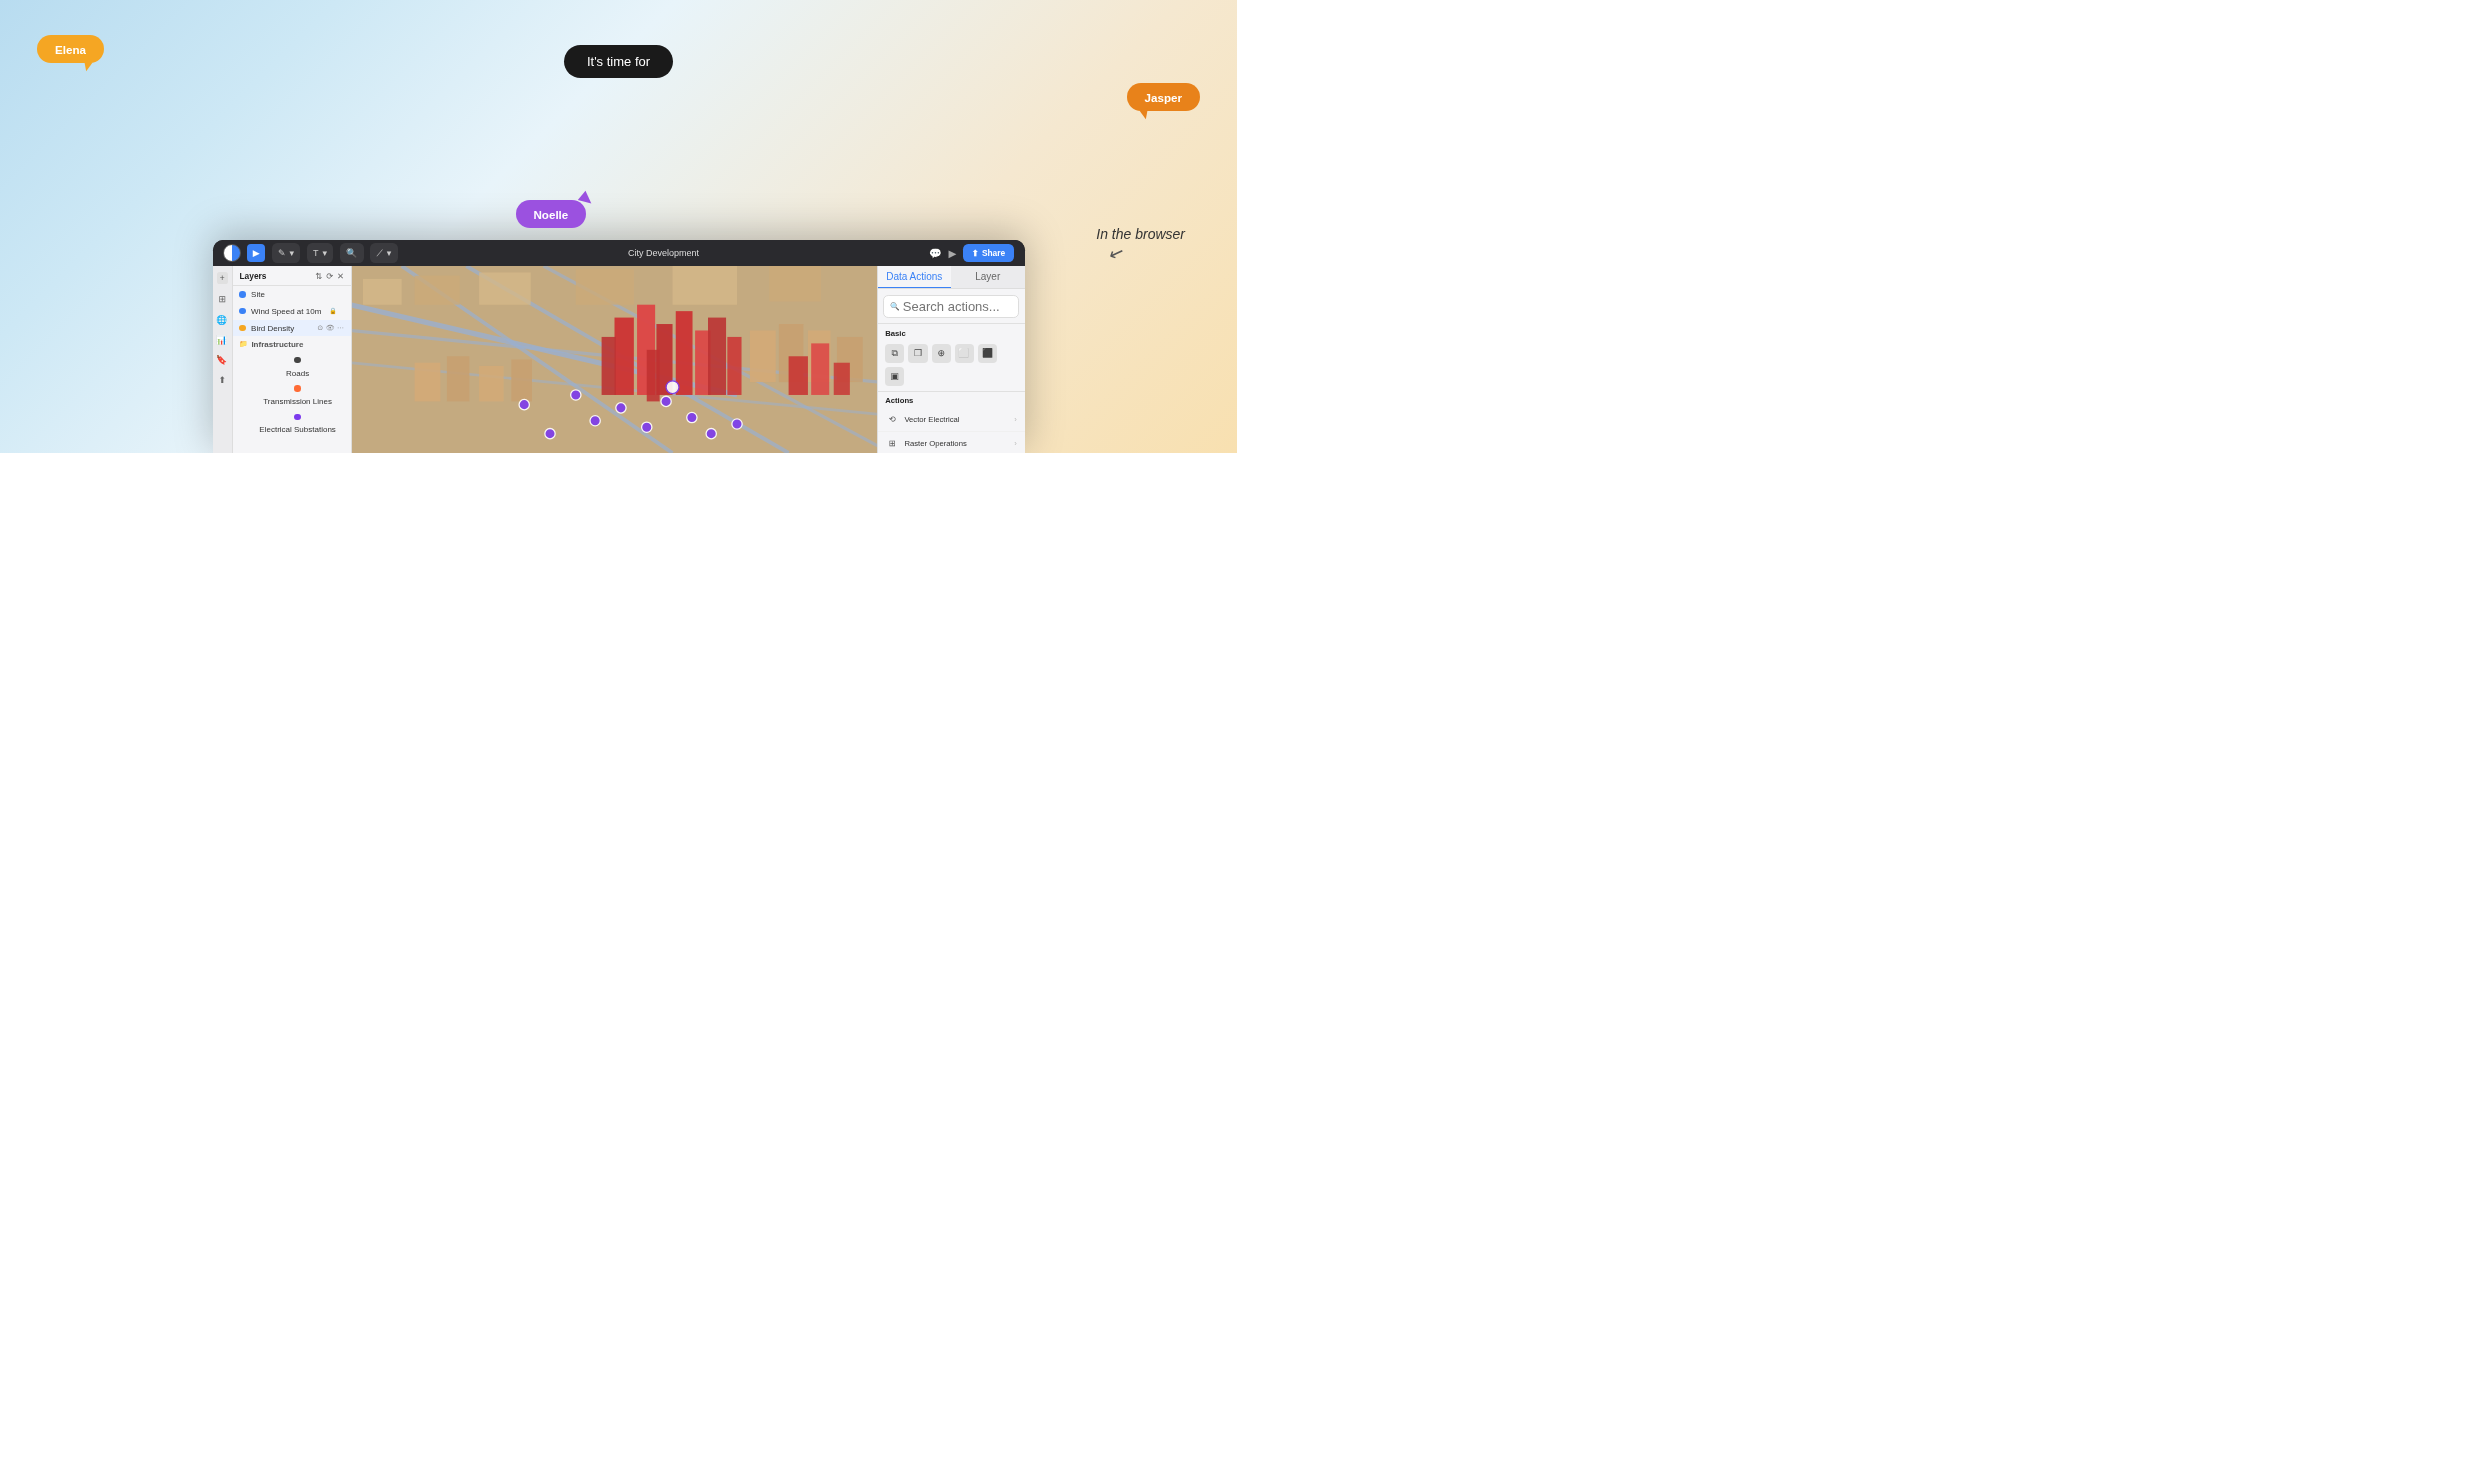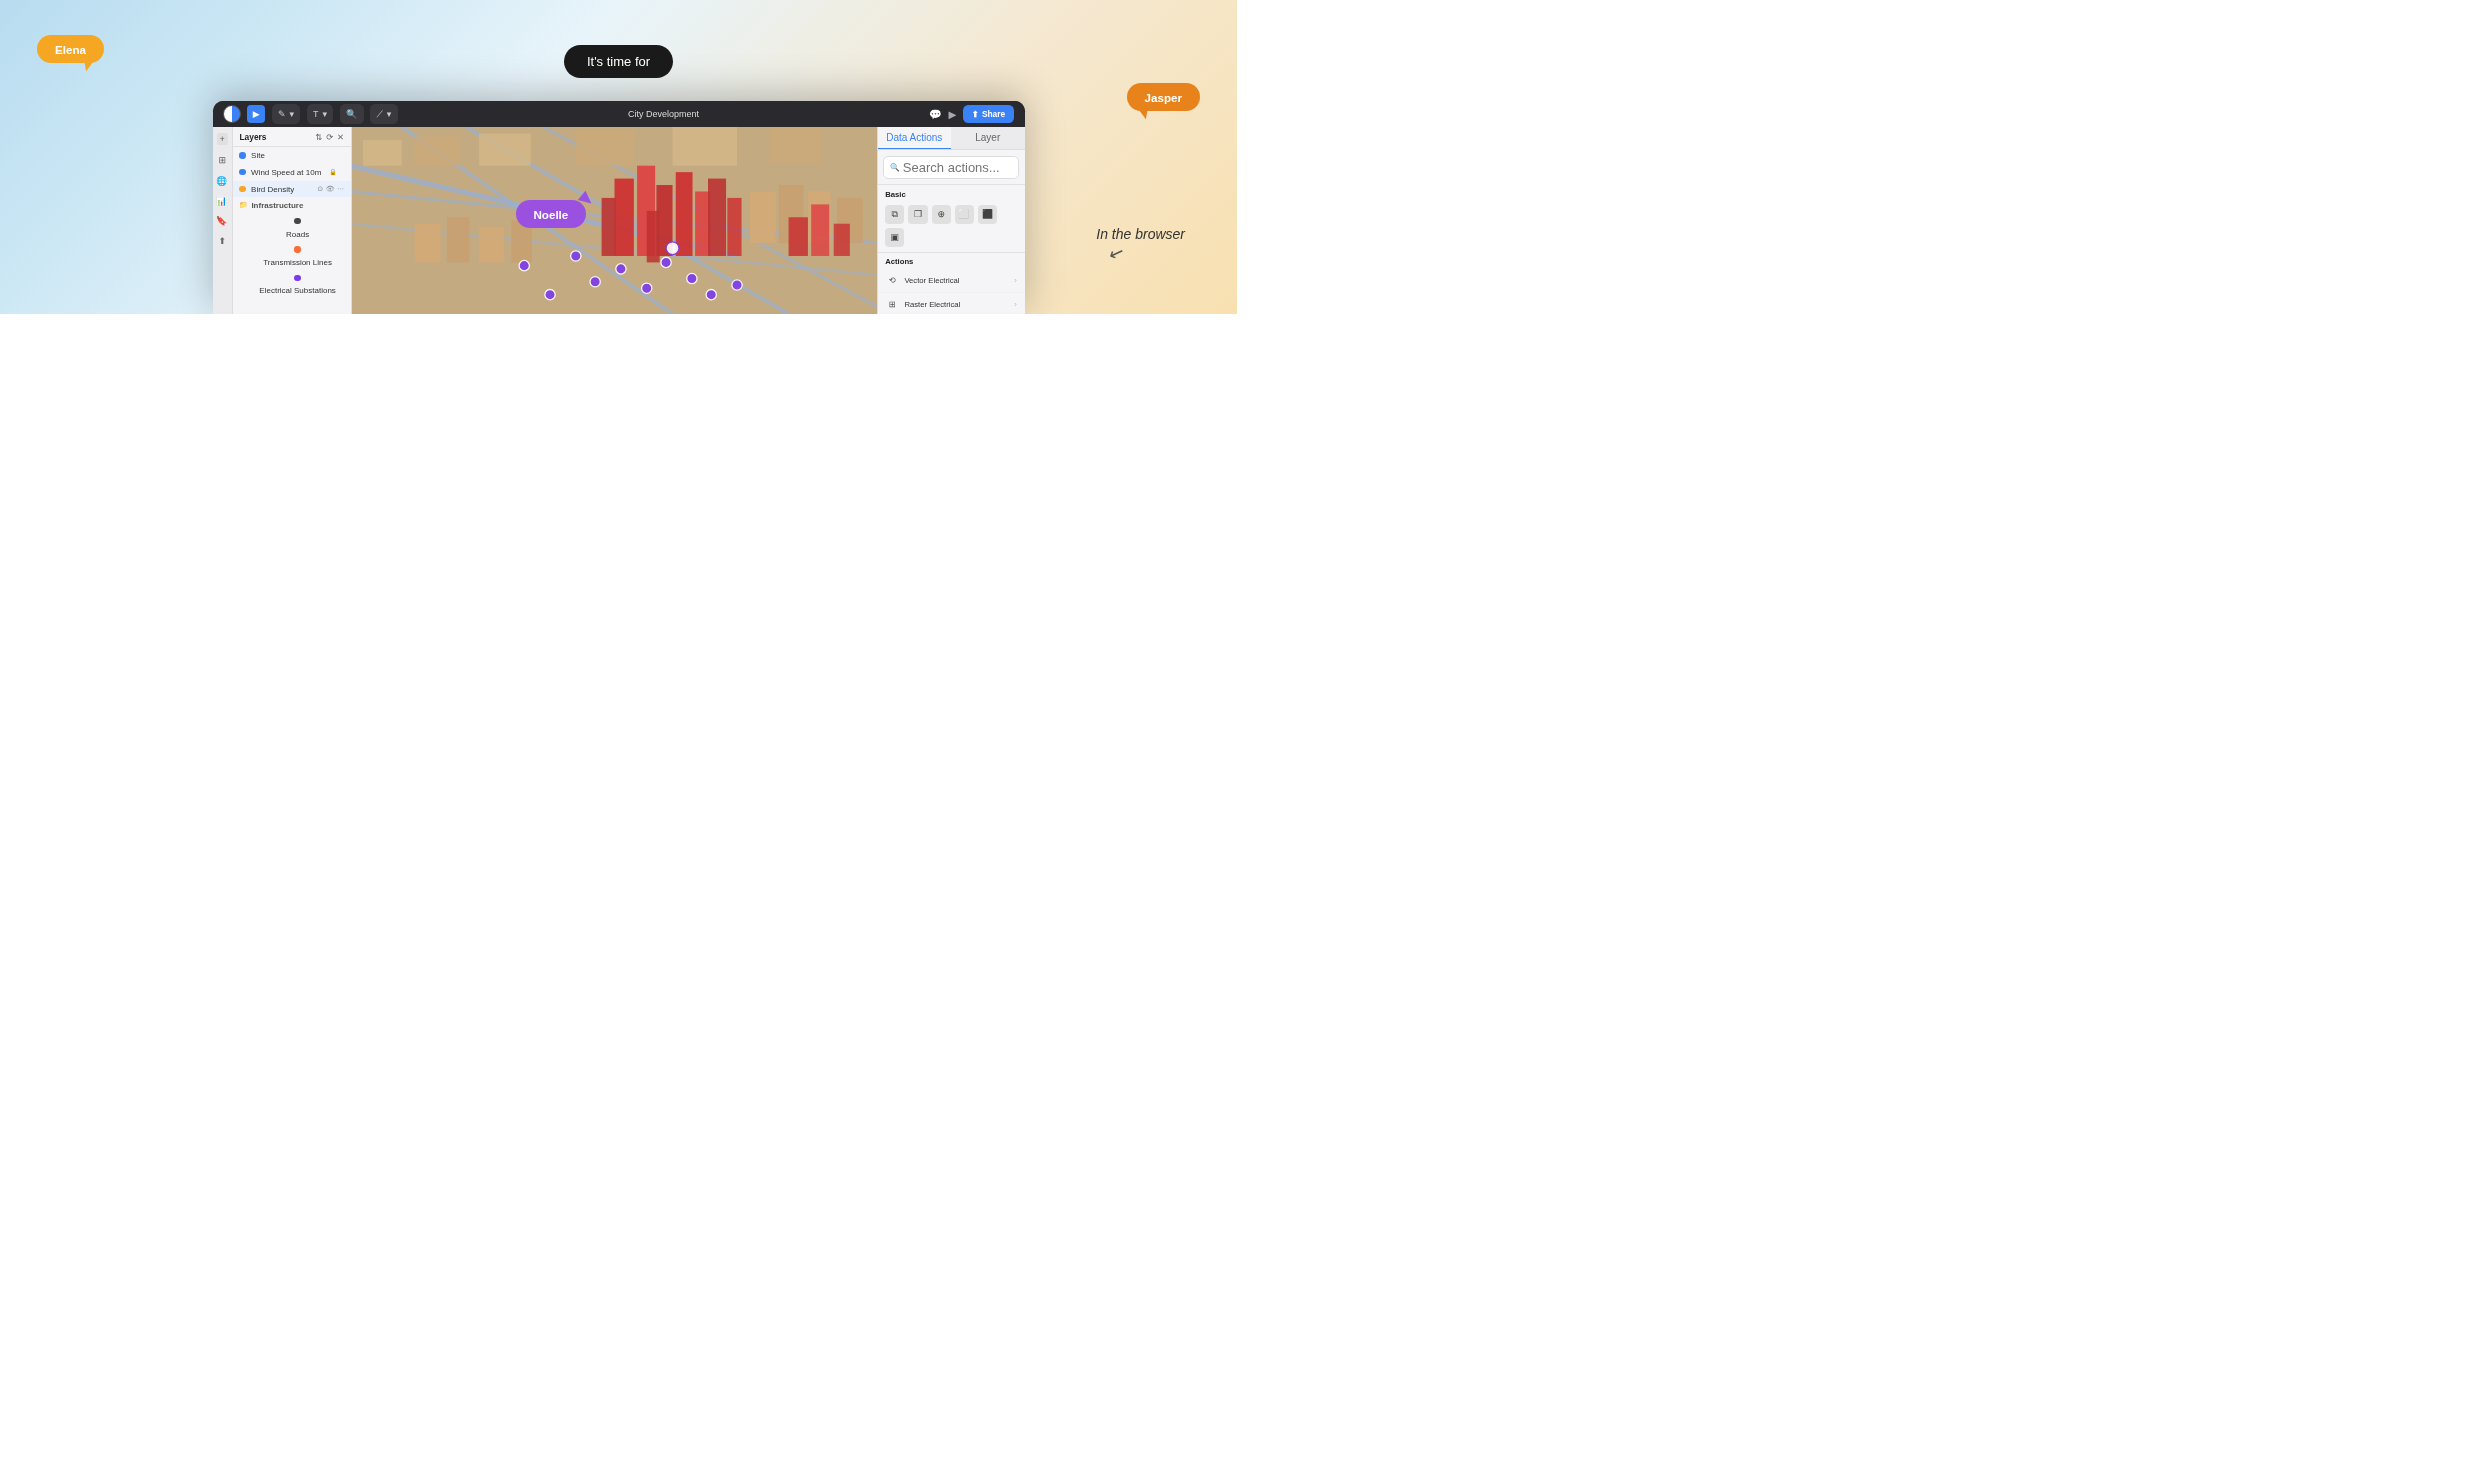--- a/index.html
+++ b/index.html
@@ -8,21 +8,21 @@
       overflow: hidden;
       width: 1237px;
       height: 739px;
       background: #fff;
     }
 
     
     .hero {
       position: relative;
       width: 100%;
-      height: 314px;
+      height: 453px;
       background: linear-gradient(135deg, #b8dcf0 0%, #cde8f5 20%, #e8f4fa 40%, #f5e8d0 70%, #f8e0b0 100%);
       display: flex;
       flex-direction: column;
       align-items: center;
       justify-content: flex-start;
       padding-top: 39px;
       overflow: hidden;
     }
 
     .bubble-elena {
@@ -699,21 +699,21 @@
           <div class="tool-tile">▣</div>
         </div>
         <div class="action-section-title">Actions</div>
         <div class="action-item">
           <div class="action-icon">⟲</div>
           <span class="action-text">Vector Electrical</span>
           <span class="action-arrow">›</span>
         </div>
         <div class="action-item">
           <div class="action-icon">⊞</div>
-          <span class="action-text">Raster Electrical</span>
+          <span class="action-text">Raster Operations</span>
           <span class="action-arrow">›</span>
         </div>
         <div class="action-item">
           <div class="action-icon">⚡</div>
 
         </div>
       </div>
 
     </div>
   </div>

